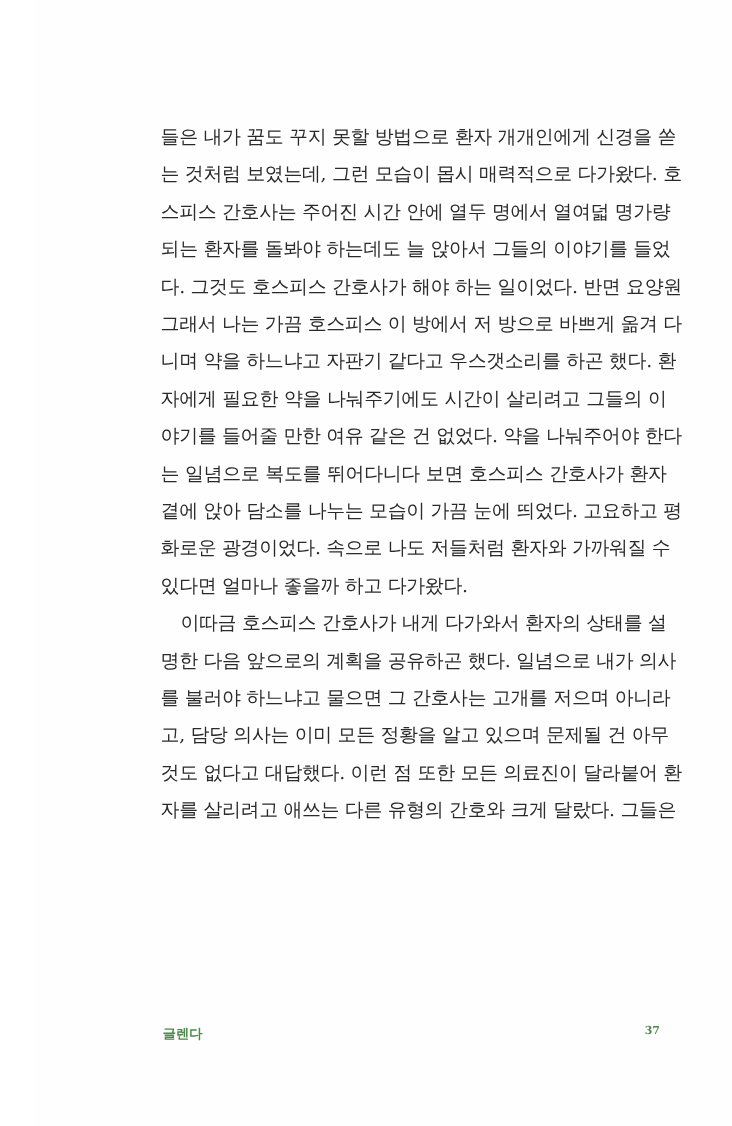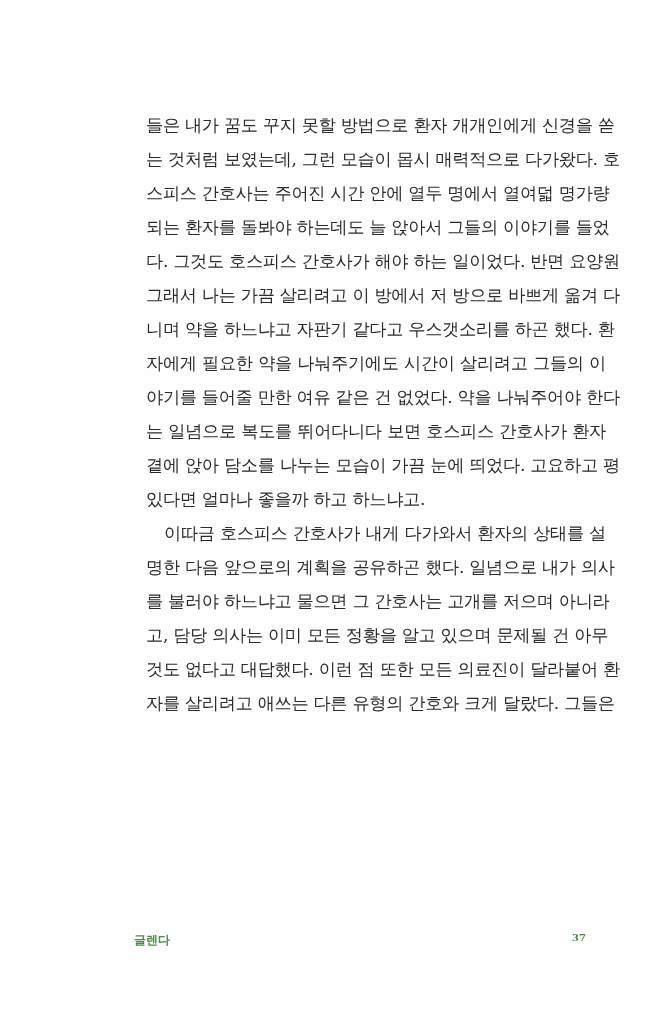--- a/index.html
+++ b/index.html
@@ -40,21 +40,21 @@
     }
     .line.last {
       text-align-last: left;
     }
     .line.indent {
       padding-left: 18px;
     }
     .footer {
       position: absolute;
       top: 932px;
-      left: 102px;
+      left: 116px;
       width: 460px;
       height: 20px;
       font-family: "DejaVu Sans", sans-serif;
       font-size: 12px;
       font-weight: bold;
       color: #4c8a4a;
     }
     .footer .title {
       position: absolute;
       left: 0;
@@ -73,27 +73,28 @@
 
 <div class="page">
   <div class="body-text">
 
     <div class="paragraph">
       <div class="line">들은 내가 꿈도 꾸지 못할 방법으로 환자 개개인에게 신경을 쏟</div>
       <div class="line">는 것처럼 보였는데, 그런 모습이 몹시 매력적으로 다가왔다. 호</div>
       <div class="line">스피스 간호사는 주어진 시간 안에 열두 명에서 열여덟 명가량</div>
       <div class="line">되는 환자를 돌봐야 하는데도 늘 앉아서 그들의 이야기를 들었</div>
       <div class="line">다. 그것도 호스피스 간호사가 해야 하는 일이었다. 반면 요양원</div>
-      <div class="line">그래서 나는 가끔 살리려고 이 방에서 저 방으로 바쁘게 옮겨 다</div>
+      <div class="line">그래서 나는 가끔 호스피스 이 방에서 저 방으로 바쁘게 옮겨 다</div>
       <div class="line">니며 약을 하느냐고 자판기 같다고 우스갯소리를 하곤 했다. 환</div>
       <div class="line">자에게 필요한 약을 나눠주기에도 시간이 살리려고 그들의 이</div>
       <div class="line">야기를 들어줄 만한 여유 같은 건 없었다. 약을 나눠주어야 한다</div>
       <div class="line">는 일념으로 복도를 뛰어다니다 보면 호스피스 간호사가 환자</div>
       <div class="line">곁에 앉아 담소를 나누는 모습이 가끔 눈에 띄었다. 고요하고 평</div>
-      <div class="line last">있다면 얼마나 좋을까 하고 하느냐고.</div>
+      <div class="line">화로운 광경이었다. 속으로 나도 저들처럼 환자와 가까워질 수</div>
+      <div class="line last">있다면 얼마나 좋을까 하고 다가왔다.</div>
     </div>
 
     <div class="paragraph">
       <div class="line indent">이따금 호스피스 간호사가 내게 다가와서 환자의 상태를 설</div>
       <div class="line">명한 다음 앞으로의 계획을 공유하곤 했다. 일념으로 내가 의사</div>
       <div class="line">를 불러야 하느냐고 물으면 그 간호사는 고개를 저으며 아니라</div>
       <div class="line">고, 담당 의사는 이미 모든 정황을 알고 있으며 문제될 건 아무</div>
       <div class="line">것도 없다고 대답했다. 이런 점 또한 모든 의료진이 달라붙어 환</div>
       <div class="line">자를 살리려고 애쓰는 다른 유형의 간호와 크게 달랐다. 그들은</div>
     </div>

